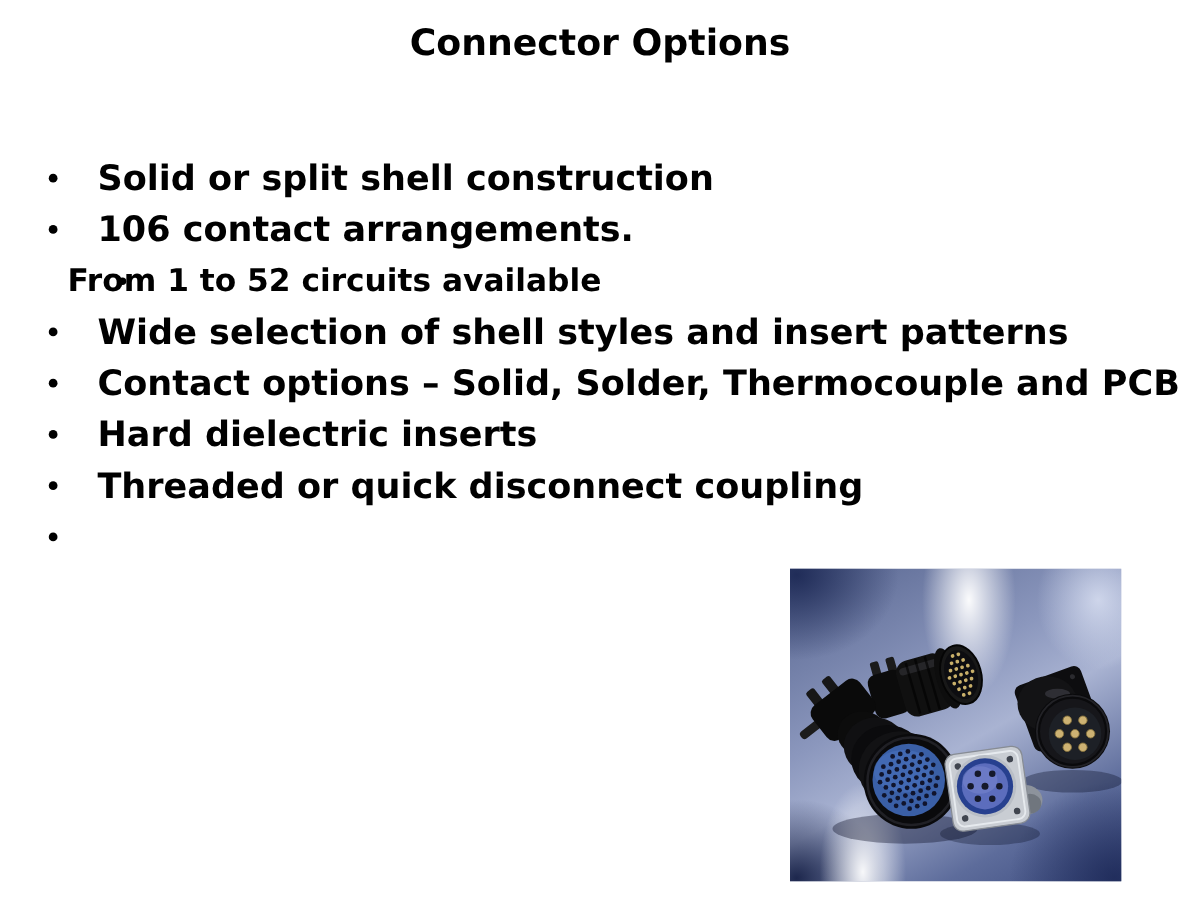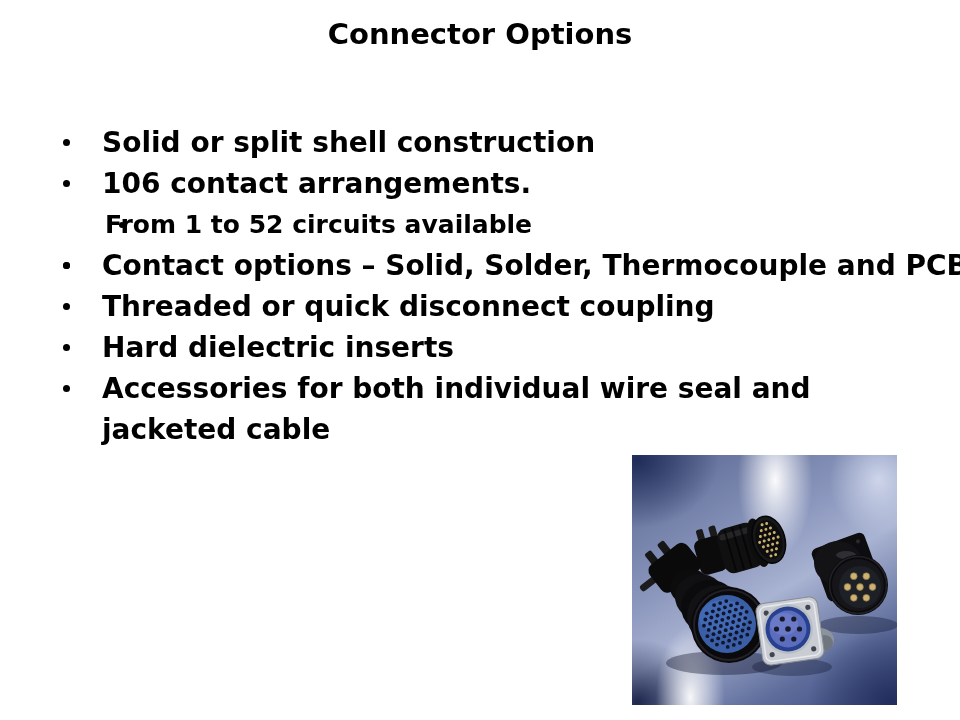--- a/index.html
+++ b/index.html
@@ -29,24 +29,23 @@
     position: absolute;
     left: 0; top: 122px;
     width: 870px;
     margin: 0; padding: 0;
     list-style: none;
   }
   ul.bullets li {
     position: relative;
     font-weight: bold;
     color: #000000;
-    margin-left: 24px;
   }
   li.l1 { font-size: 28px; line-height: 41px; padding-left: 78px; }
-  li.l2 { font-size: 25px; line-height: 41px; padding-left: 81px; }
+  li.l2 { font-size: 25px; line-height: 41px; padding-left: 54px; }
   li.wide { width: 955px; }
   .dot {
     position: absolute;
     background: #000000;
     border-radius: 50%;
   }
   li.l1 > .dot { left: 39px; top: 17px; width: 7px; height: 7px; }
   li.l2 > .dot { left: 95px; top: 18px; width: 6px; height: 6px; }
   .photo {
     position: absolute;
@@ -78,36 +77,36 @@
     <li class="l1">
       <span class="dot"></span>
       <span>106 contact arrangements.</span>
     </li>
     <li class="l2">
       <span class="dot"></span>
       <span>From 1 to 52 circuits available</span>
     </li>
     <li class="l1">
       <span class="dot"></span>
+      <span>Wide selection of shell styles and insert patterns</span>
     </li>
     <li class="l1 wide">
       <span class="dot"></span>
       <span>Contact options – Solid, Solder, Thermocouple and PCB</span>
     </li>
     <li class="l1">
       <span class="dot"></span>
+      <span>Hard dielectric inserts</span>
+    </li>
+    <li class="l1">
+      <span class="dot"></span>
       <span>Threaded or quick disconnect coupling</span>
     </li>
     <li class="l1">
       <span class="dot"></span>
-      <span>Hard dielectric inserts</span>
-    </li>
-    <li class="l1">
-      <span class="dot"></span>
-      <span>Accessories for both individual wire seal and jacketed cable</span>
     </li>
   </ul>
 
   <div class="photo" role="img" aria-label="Four black circular industrial connectors with blue inserts and gold contacts on a blue and white gradient background">
     <svg width="265" height="250" viewBox="0 0 265 250">
 
       <ellipse cx="92" cy="208" rx="58" ry="12" fill="rgba(10,14,38,0.38)"></ellipse>
       <ellipse cx="160" cy="212" rx="40" ry="9" fill="rgba(10,14,38,0.32)"></ellipse>
       <ellipse cx="226" cy="170" rx="40" ry="9" fill="rgba(10,14,38,0.35)"></ellipse>
 

